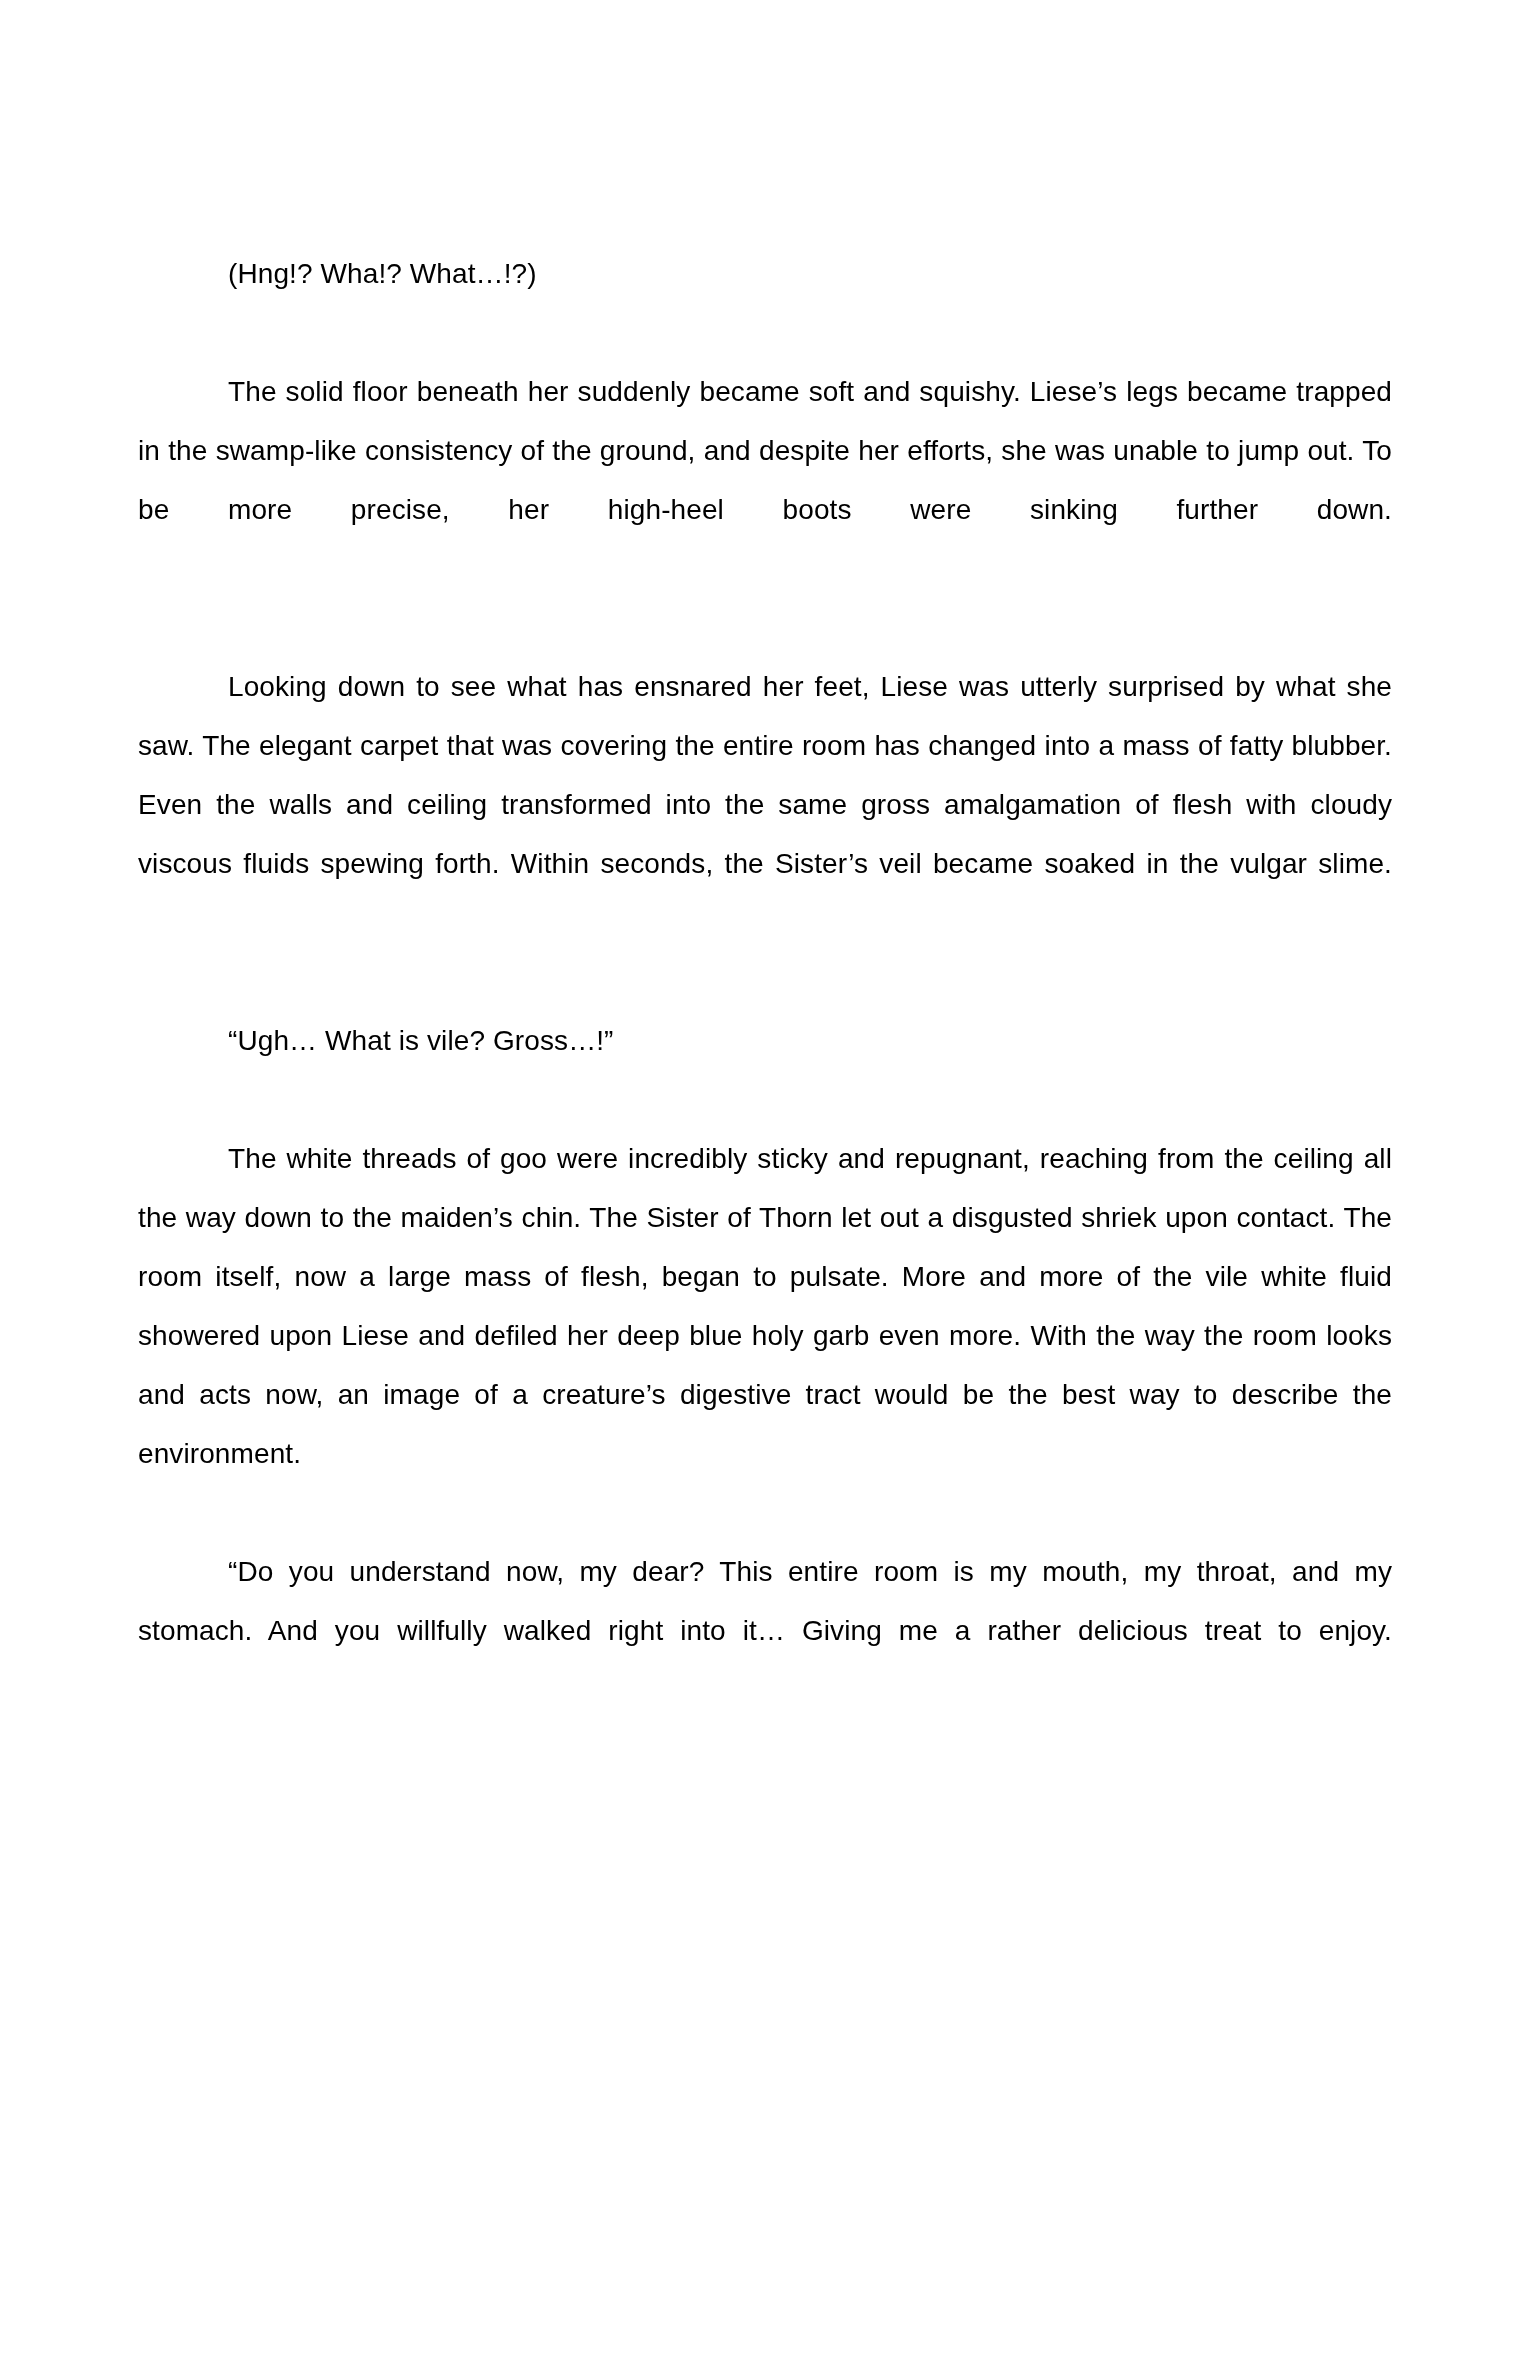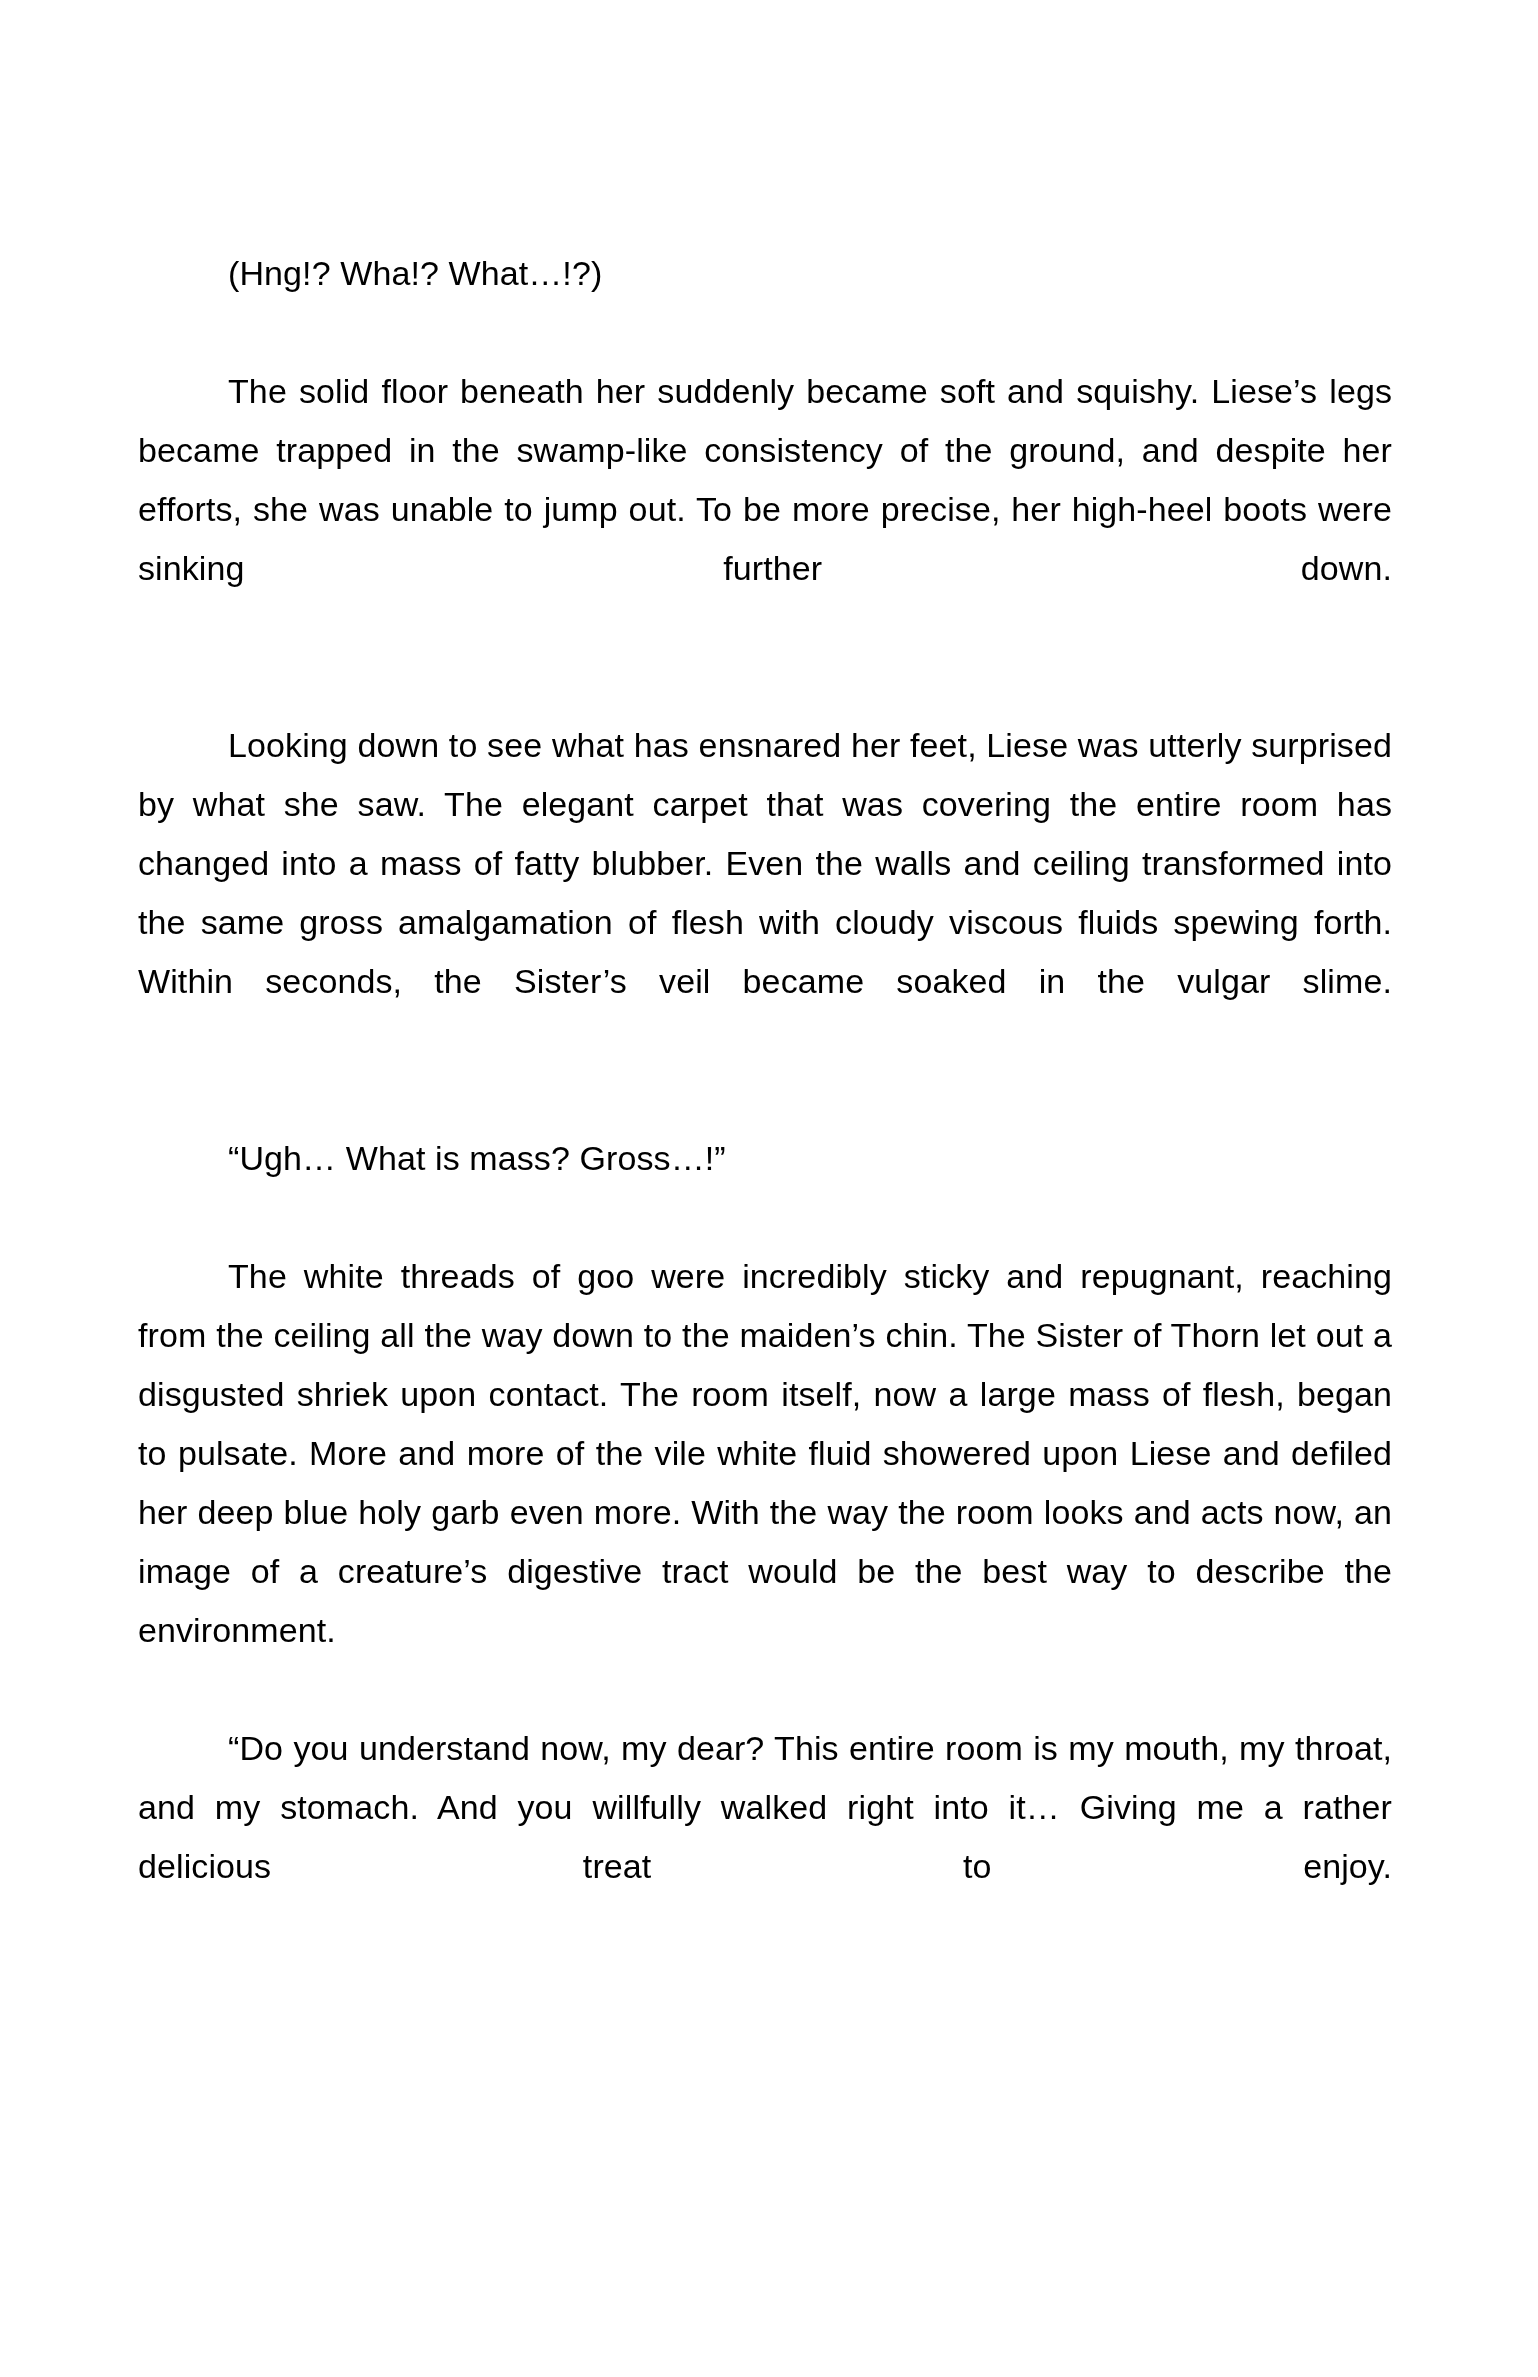--- a/index.html
+++ b/index.html
@@ -22,21 +22,21 @@
     box-sizing: border-box;
   }
   .text-column {
     position: absolute;
     left: 138px;
     top: 244px;
     width: 1254px;
   }
   p.para {
     margin: 0 0 0 0;
-    font-size: 34px;
+    font-size: 28px;
     line-height: 59px;
     text-align: justify;
     text-justify: inter-word;
     letter-spacing: 0.1px;
   }
   p.indent {
     text-indent: 90px;
   }
   p.spaced {
     margin-bottom: 59px;
@@ -60,21 +60,21 @@
 <div class="page">
   <div class="text-column">
 
     <p class="para indent spaced nostretch">(Hng!? Wha!? What…!?)</p>
 
     <p class="para indent spaced">The solid floor beneath her suddenly became soft and squishy. Liese’s legs became trapped in the swamp-like consistency of the ground, and despite her efforts, she was unable to jump out. To be more precise, her high-heel boots were sinking further down.</p>
 
 
     <p class="para indent spaced">Looking down to see what has ensnared her feet, Liese was utterly surprised by what she saw. The elegant carpet that was covering the entire room has changed into a mass of fatty blubber. Even the walls and ceiling transformed into the same gross amalgamation of flesh with cloudy viscous fluids spewing forth. Within seconds, the Sister’s veil became soaked in the vulgar slime.</p>
 
-    <p class="para indent spaced nostretch">“Ugh… What is mass? Gross…!”</p>
+    <p class="para indent spaced nostretch">“Ugh… What is vile? Gross…!”</p>
 
     <p class="para indent tight">The white threads of goo were incredibly sticky and repugnant, reaching from the ceiling all the way down to the maiden’s chin. The Sister of Thorn let out a disgusted shriek upon contact. The room itself, now a large mass of flesh, began to pulsate. More and more of the vile white fluid showered upon Liese and defiled her deep blue holy garb even more. With the way the room looks and acts now, an image of a creature’s digestive tract would be the best way to describe the environment.</p>
 
     <p class="para indent tight">“Do you understand now, my dear? This entire room is my mouth, my throat, and my stomach. And you willfully walked right into it… Giving me a rather delicious treat to enjoy.</p>
 
   </div>
 </div>
 
 
 </body></html>

